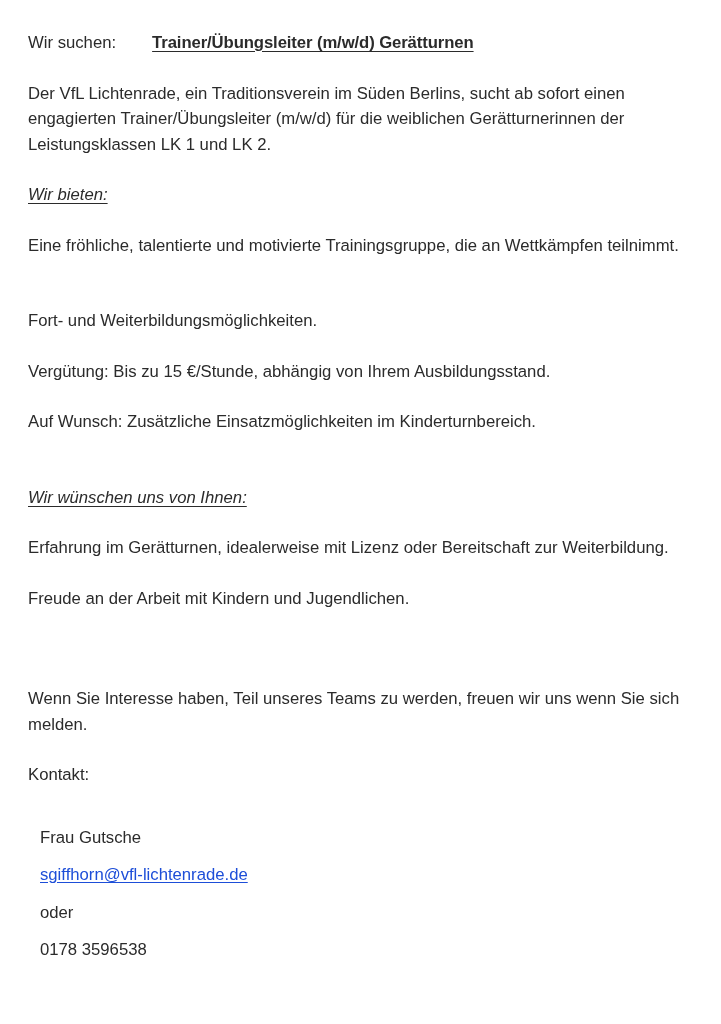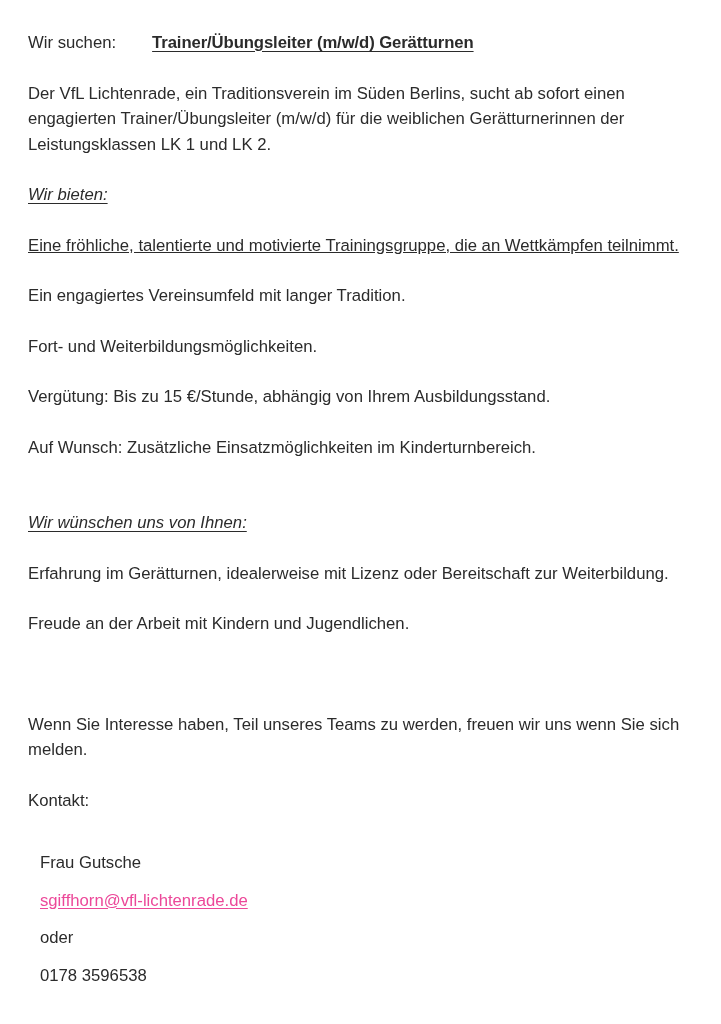--- a/index.html
+++ b/index.html
@@ -71,29 +71,28 @@
     display: inline-block;
     width: 36px;
   }
 
   .contact-line {
     margin: 12px;
     white-space: nowrap;
   }
 
   .email-link {
-    color: #ec4899;
+    color: #1d4ed8;
     text-decoration: underline;
     text-underline-offset: 2px;
     cursor: pointer;
   }
 
   .double-space {
     white-space: pre;
-    text-decoration: underline;
   }
 </style>
 </head>
 <body>
 
 <div class="page">
   <div class="doc">
 
     <p class="para"><span class="label-inline">Wir suchen:</span><span class="title-spacer"></span><span class="title-strong">Trainer/Übungsleiter (m/w/d) Gerätturnen</span></p>
 
@@ -104,21 +103,20 @@
     <div class="gap-1"></div>
 
     <p class="para"><span class="section-heading">Wir bieten:</span></p>
 
     <div class="gap-1"></div>
 
     <p class="para wrap double-space">Eine fröhliche,  talentierte und motivierte Trainingsgruppe, die an Wettkämpfen teilnimmt.</p>
 
     <div class="gap-1"></div>
 
-    <p class="para">Ein engagiertes Vereinsumfeld mit langer Tradition.</p>
 
     <div class="gap-1"></div>
 
     <p class="para">Fort- und Weiterbildungsmöglichkeiten.</p>
 
     <div class="gap-1"></div>
 
     <p class="para">Vergütung: Bis zu 15 €/Stunde, abhängig von Ihrem Ausbildungsstand.</p>
 
     <div class="gap-1"></div>

